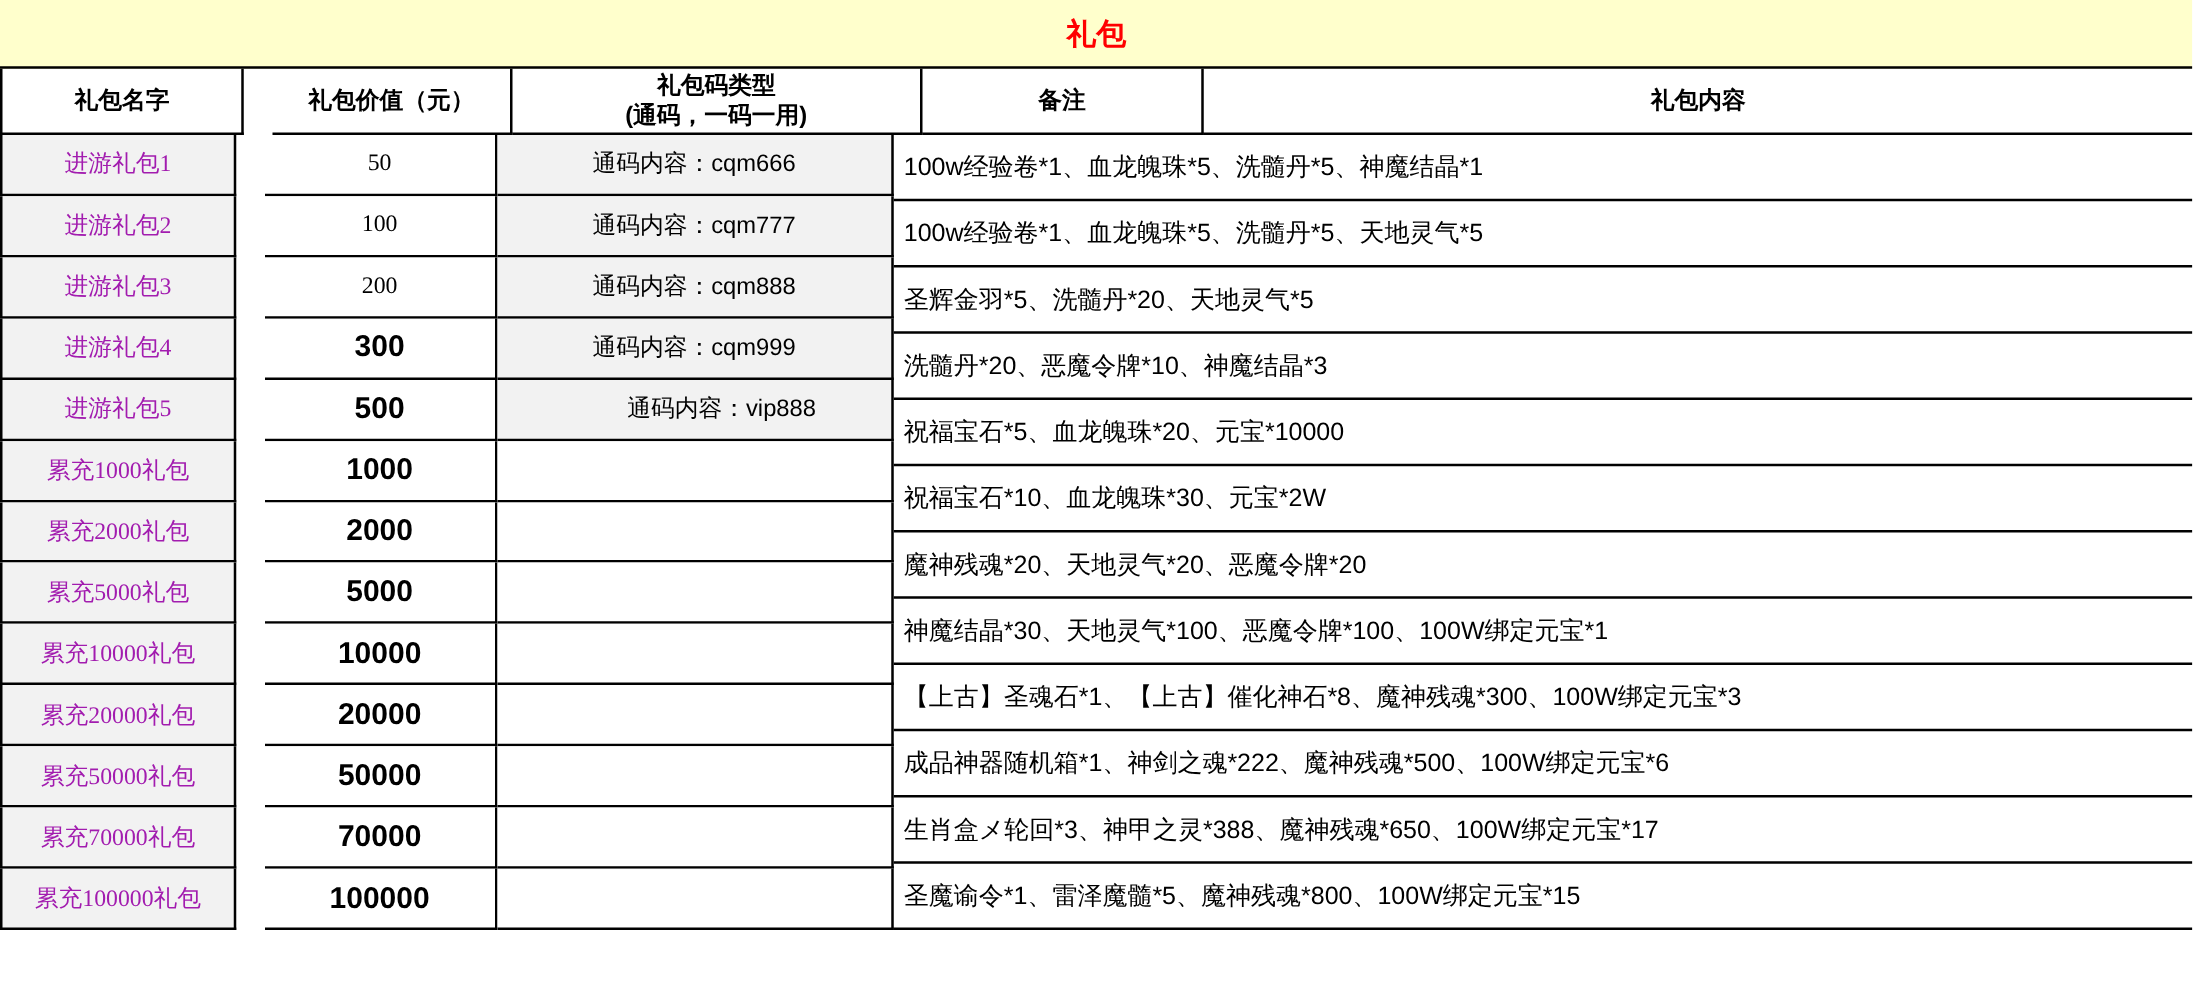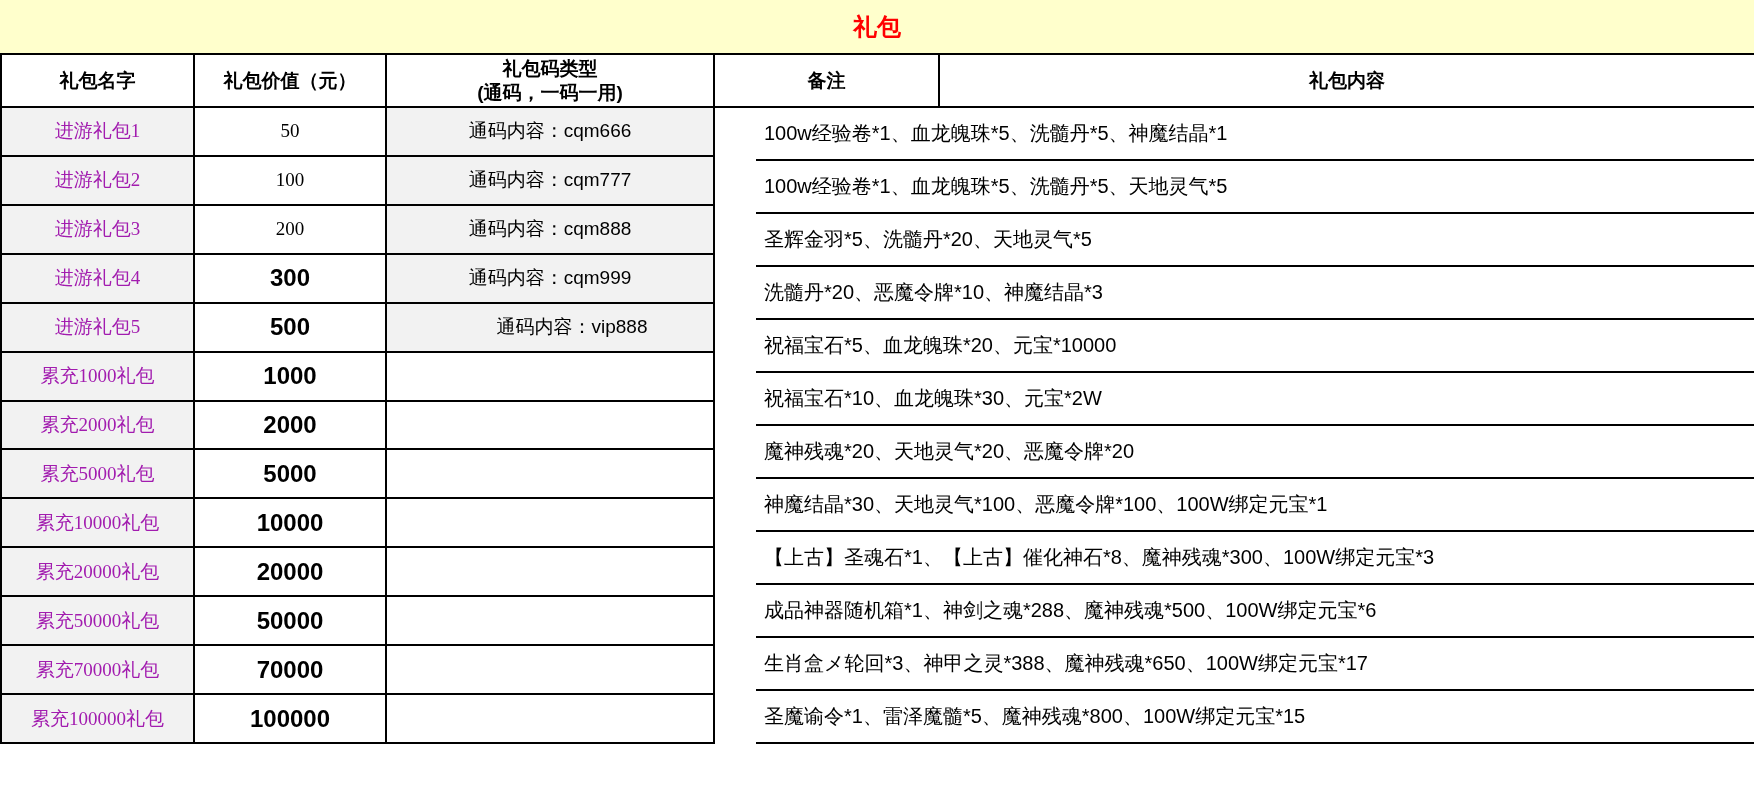--- a/index.html
+++ b/index.html
@@ -17,21 +17,21 @@
     display: flex; align-items: center; justify-content: center;
     font-size: 24px; font-weight: bold; color: #FF0000;
   }
   .header-row { flex: 0 0 53px; display: flex; }
   .cell {
     display: flex; align-items: center; justify-content: center;
     border-right: 2px solid #000; border-bottom: 2px solid #000;
     overflow: hidden;
   }
   .h { font-weight: bold; font-size: 19px; color:#000; flex-direction: column; line-height: 1.25; }
-  .w1 { width: 195px; } .w2 { width: 192px; } .w3 { width: 328px; } .w4 { width: 225px; }
+  .w1 { width: 195px; } .w2 { width: 192px; margin-left: 23px; } .w3 { width: 328px; } .w4 { width: 225px; }
   .w5 { flex: 1; border-right: none; }
   .bl { border-left: 2px solid #000; }
   .body { flex: 1; display: flex; }
   .left-block { width: 715px; display: flex; flex-direction: column; }
   .trow { flex: 1; display: flex; }
   .name {
     background: #F2F2F2;
     font-family: "Liberation Serif", "DejaVu Serif", serif;
     font-size: 19px; color: #a21caf;
   }
@@ -47,21 +47,21 @@
   .code { font-size: 19px; color: #000; background: #ffffff; }
   .code.filled { background: #F2F2F2; }
   .code.shift span { transform: translateX(22px); display: inline-block; }
   .remark-cell {
     width: 225px;
     background: #DAE7F4;
     border-right: 2px solid #000; border-bottom: 2px solid #000;
     display: flex; flex-direction: column; align-items: center; justify-content: center;
     font-size: 20px; color: #111; line-height: 1.6; text-align: center;
   }
-  .content-col { flex: 1; display: flex; flex-direction: column; padding-left: 41px; }
+  .content-col { flex: 1; display: flex; flex-direction: column; }
   .content-cell {
     flex: 1;
     border-bottom: 2px solid #000;
     display: flex; align-items: center;
     padding-left: 8px;
     font-size: 20px; color: #000;
   }
 </style>
 </head>
 <body>
@@ -183,19 +183,19 @@
     <div class="content-col">
       <div class="content-cell">100w经验卷*1、血龙魄珠*5、洗髓丹*5、神魔结晶*1</div>
       <div class="content-cell">100w经验卷*1、血龙魄珠*5、洗髓丹*5、天地灵气*5</div>
       <div class="content-cell">圣辉金羽*5、洗髓丹*20、天地灵气*5</div>
       <div class="content-cell">洗髓丹*20、恶魔令牌*10、神魔结晶*3</div>
       <div class="content-cell">祝福宝石*5、血龙魄珠*20、元宝*10000</div>
       <div class="content-cell">祝福宝石*10、血龙魄珠*30、元宝*2W</div>
       <div class="content-cell">魔神残魂*20、天地灵气*20、恶魔令牌*20</div>
       <div class="content-cell">神魔结晶*30、天地灵气*100、恶魔令牌*100、100W绑定元宝*1</div>
       <div class="content-cell">【上古】圣魂石*1、【上古】催化神石*8、魔神残魂*300、100W绑定元宝*3</div>
-      <div class="content-cell">成品神器随机箱*1、神剑之魂*288、魔神残魂*500、100W绑定元宝*6</div>
+      <div class="content-cell">成品神器随机箱*1、神剑之魂*222、魔神残魂*500、100W绑定元宝*6</div>
       <div class="content-cell">生肖盒メ轮回*3、神甲之灵*388、魔神残魂*650、100W绑定元宝*17</div>
       <div class="content-cell">圣魔谕令*1、雷泽魔髓*5、魔神残魂*800、100W绑定元宝*15</div>
     </div>
 
   </div>
 </div>
 
 </body></html>

